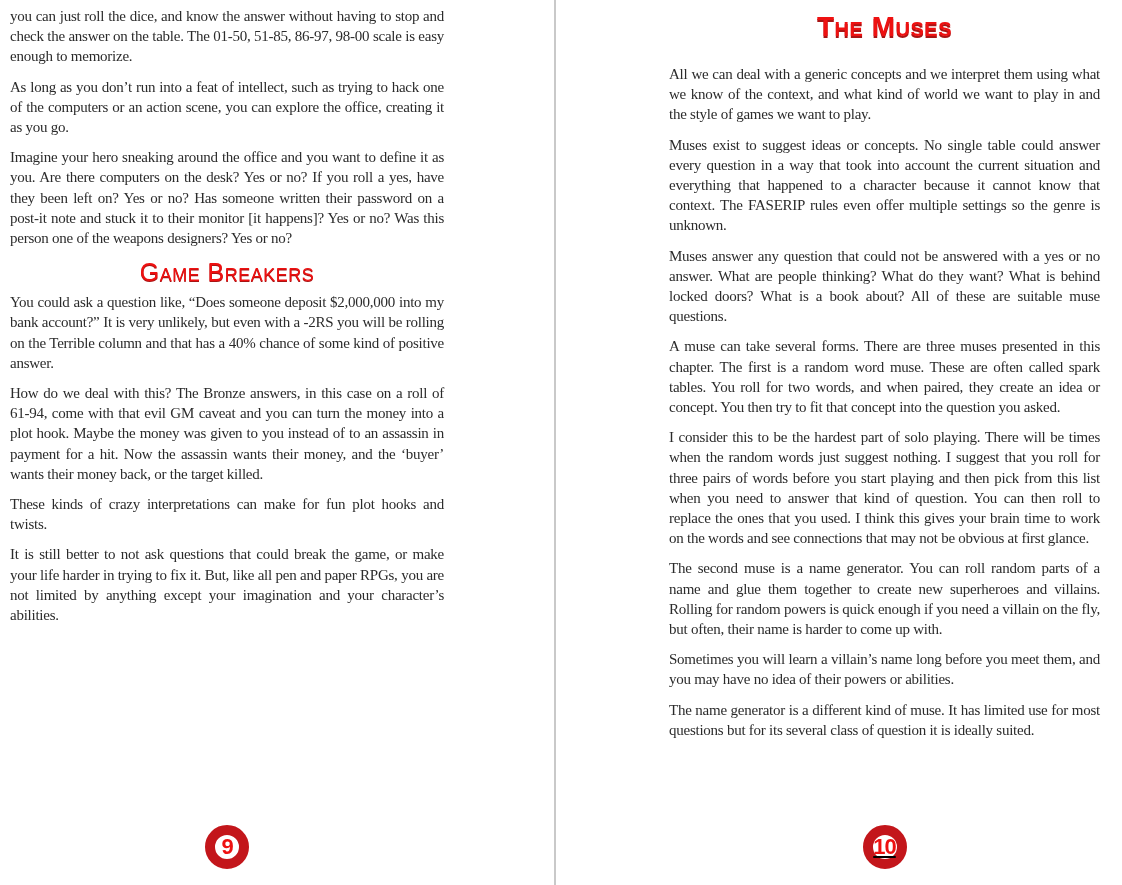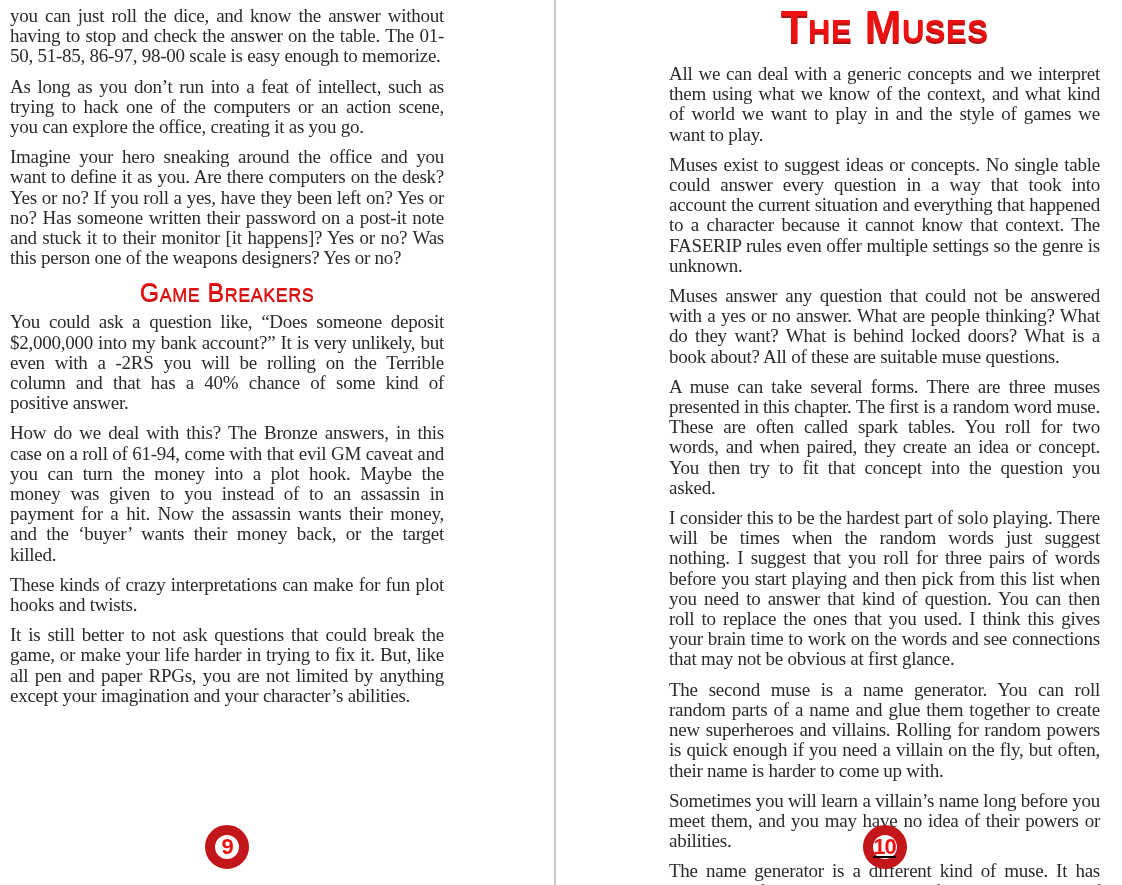--- a/index.html
+++ b/index.html
@@ -14,32 +14,32 @@
   .page-left  { left: 0;     width: 556px; padding: 6px 112px 0 10px; }
   .page-right { left: 556px; width: 566px; padding: 2px 22px 0 113px; }
   .divider {
     position: absolute;
     left: 554px; top: 0; bottom: 0;
     width: 2px;
     background: #c9c9c9;
   }
   p.body-par {
     font-family: "Liberation Serif", serif;
-    font-size: 19px;
+    font-size: 15px;
     line-height: 20.2px;
     letter-spacing: -0.25px;
     color: #2b2b2b;
     text-align: justify;
     margin: 0 0 10px 0;
   }
   .chapter-title {
     font-family: "Liberation Sans", sans-serif;
     font-weight: bold;
     font-variant: small-caps;
-    font-size: 44px;
+    font-size: 28px;
     line-height: 50px;
     letter-spacing: 0.5px;
     text-align: center;
     color: #ee1111;
     text-shadow: 0 2px 0 #a81414;
     margin: 0 0 12px 0;
   }
   .section-heading {
     font-family: "Liberation Sans", sans-serif;
     font-weight: normal;

